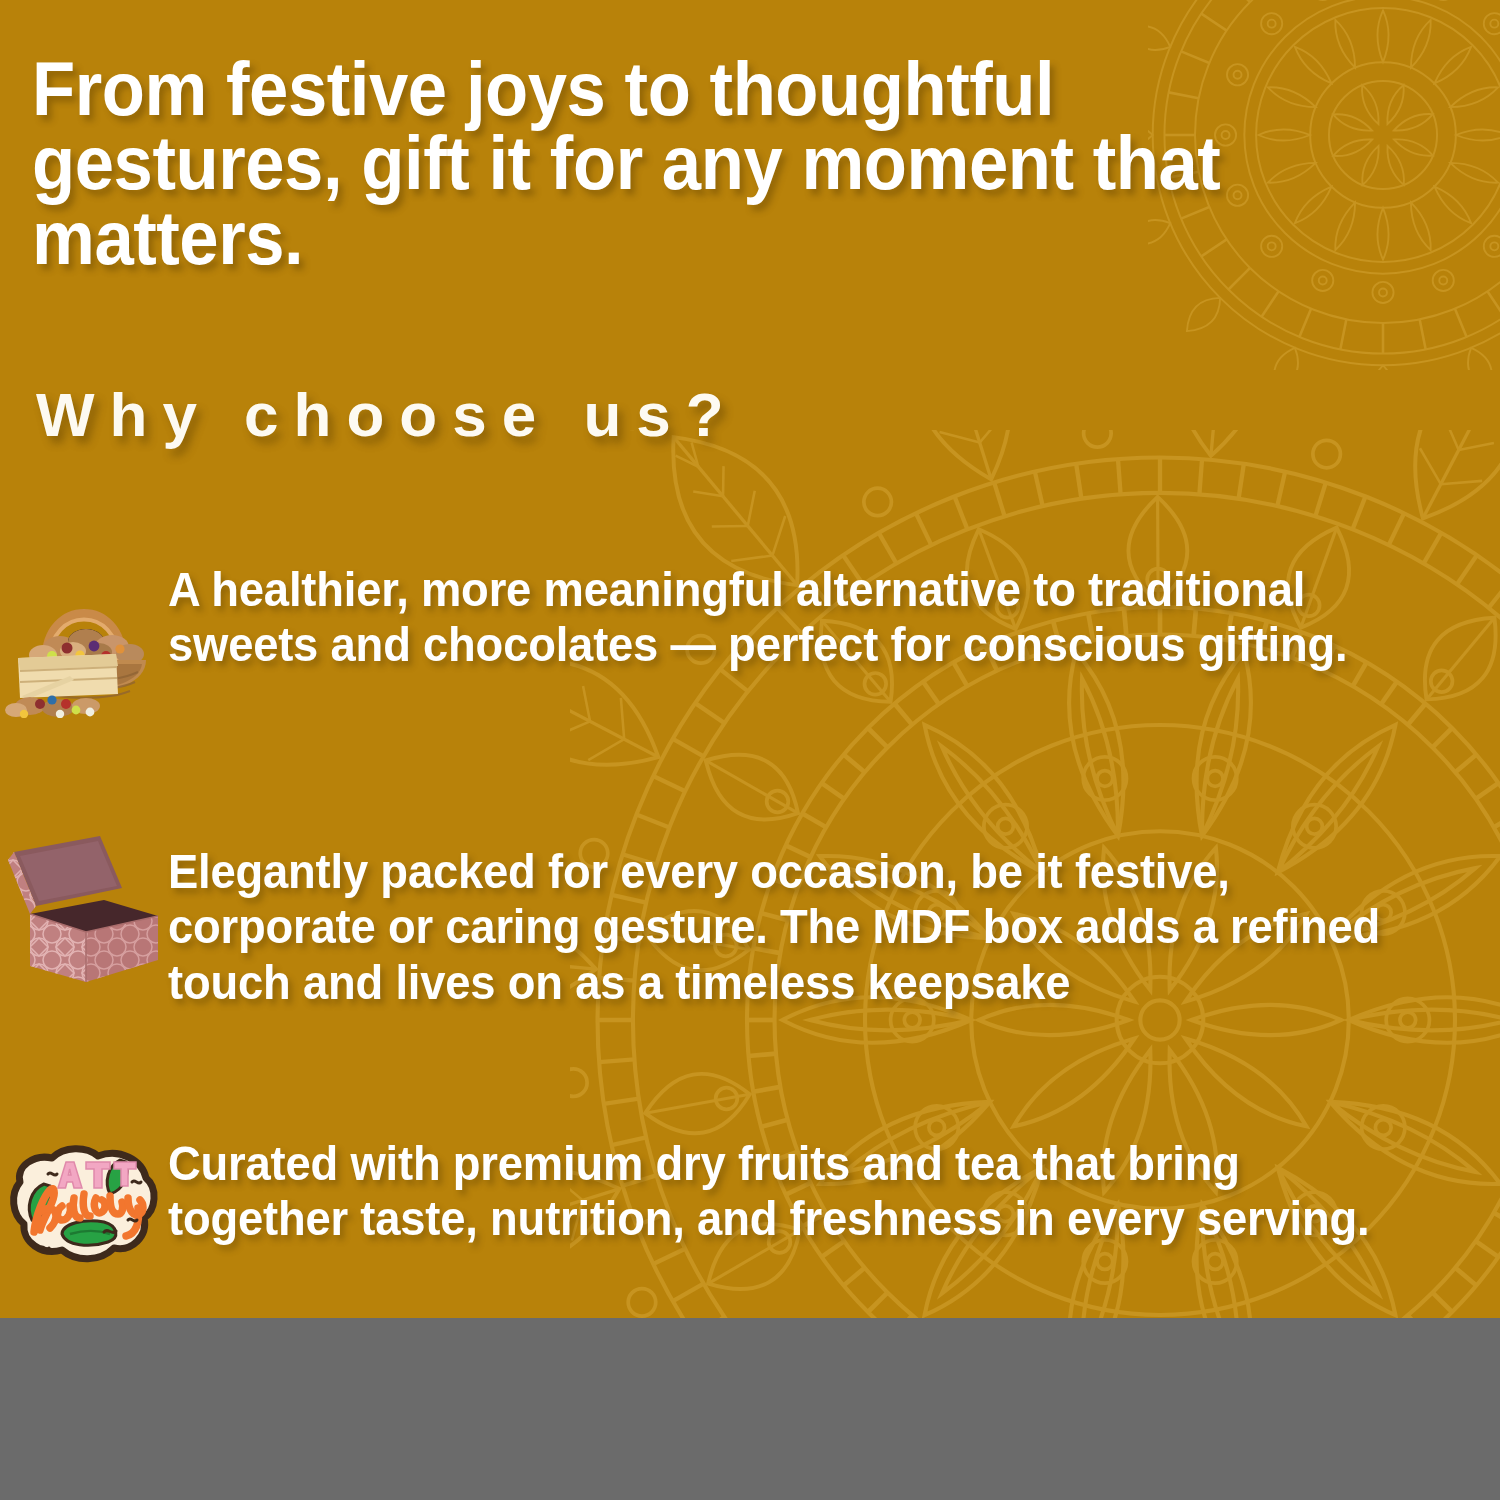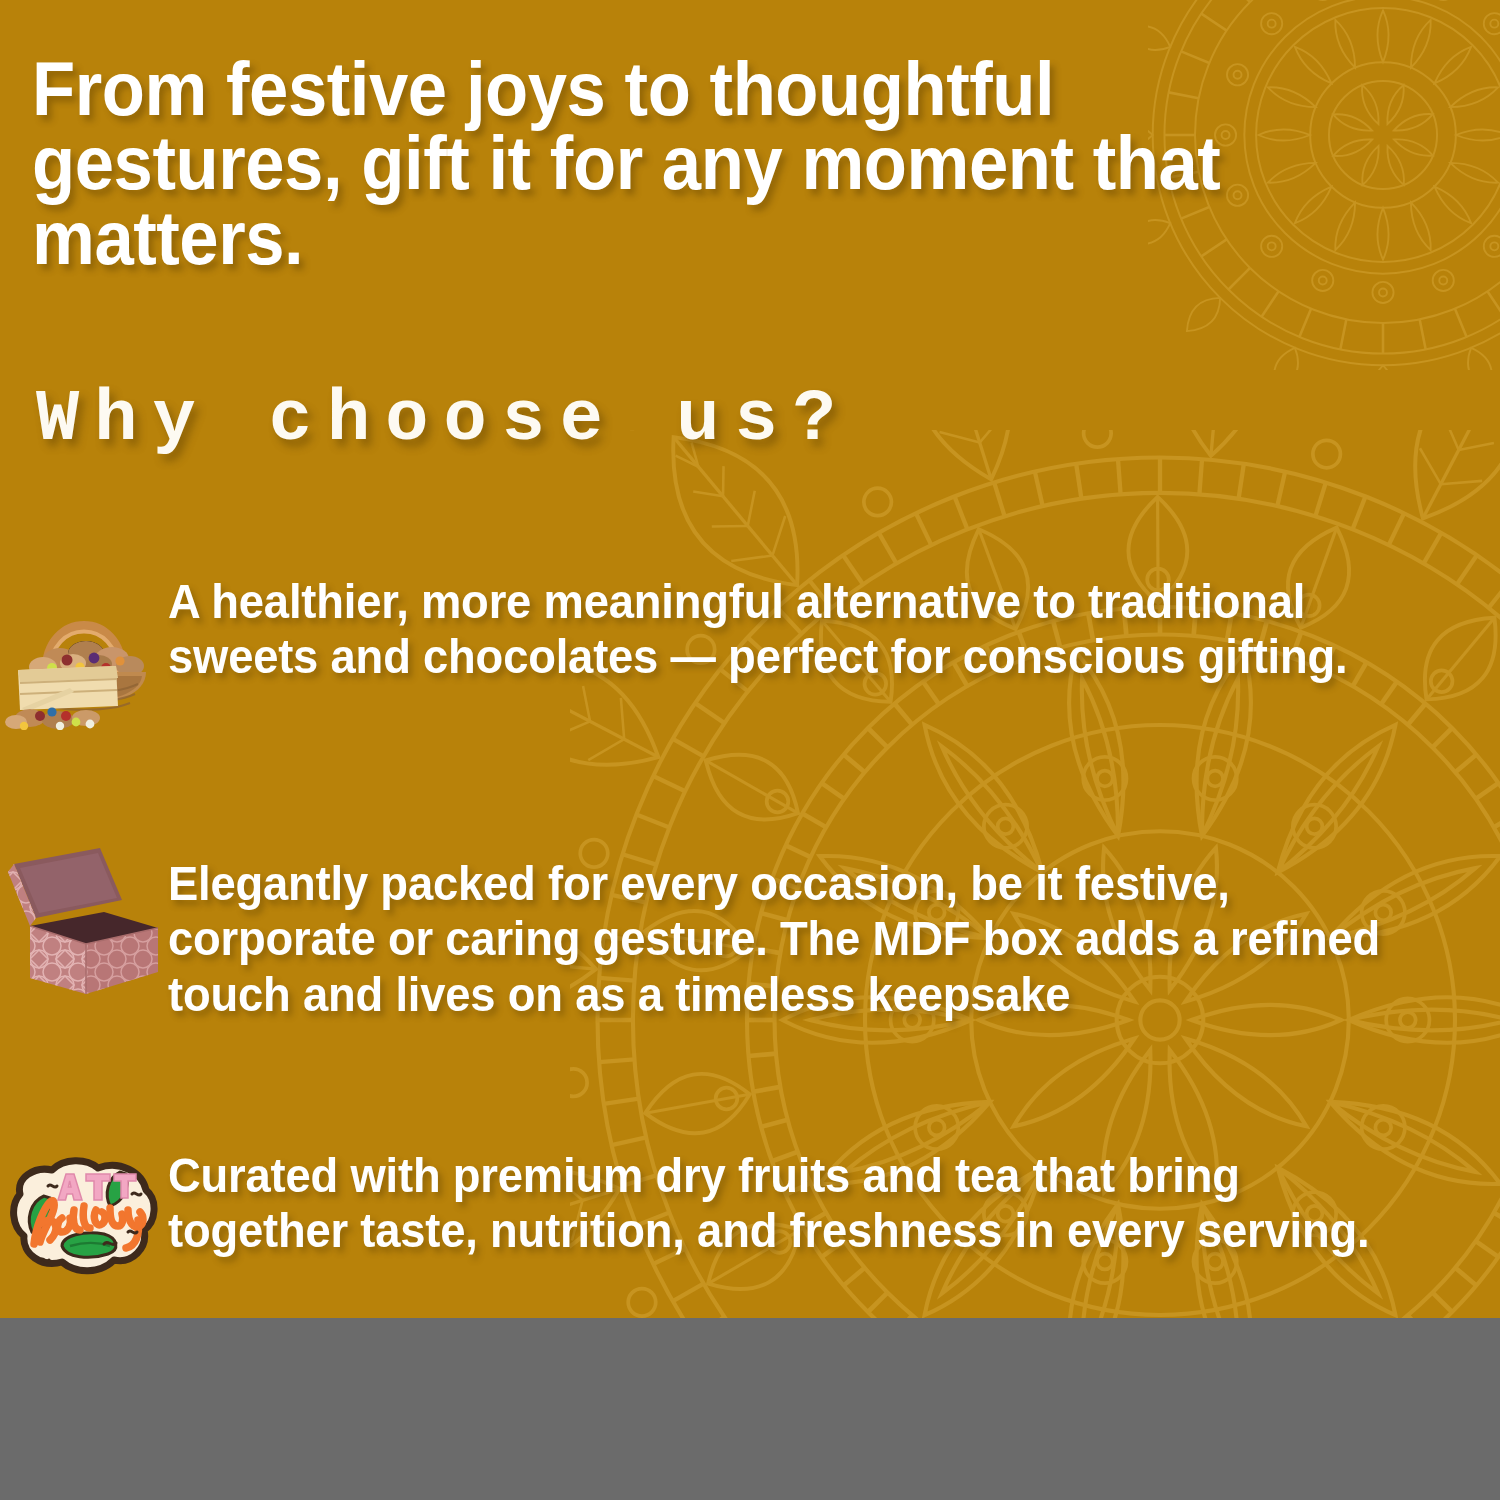--- a/index.html
+++ b/index.html
@@ -51,32 +51,32 @@
     transform: scaleX(0.93);
     transform-origin: left top;
     text-shadow: 5px 6px 7px rgba(86, 57, 0, 0.38);
   }
 
   .section-title {
     position: absolute;
     left: 36px;
     top: 384px;
     color: #fdfaf2;
-    font-family: Liberation Mono, monospace;
-    font-size: 72px;
+    font-family: Liberation Sans, sans-serif;
+    font-size: 62px;
     font-weight: 700;
     letter-spacing: 15px;
     line-height: 1;
     text-shadow: 5px 7px 8px rgba(86, 57, 0, 0.45);
   }
 
   .bullets {
     position: absolute;
     left: 0;
-    top: 560px;
+    top: 548px;
     width: 1500px;
   }
 
   .bullet {
     position: relative;
     display: flex;
     align-items: flex-start;
     margin-bottom: 112px;
   }
 

